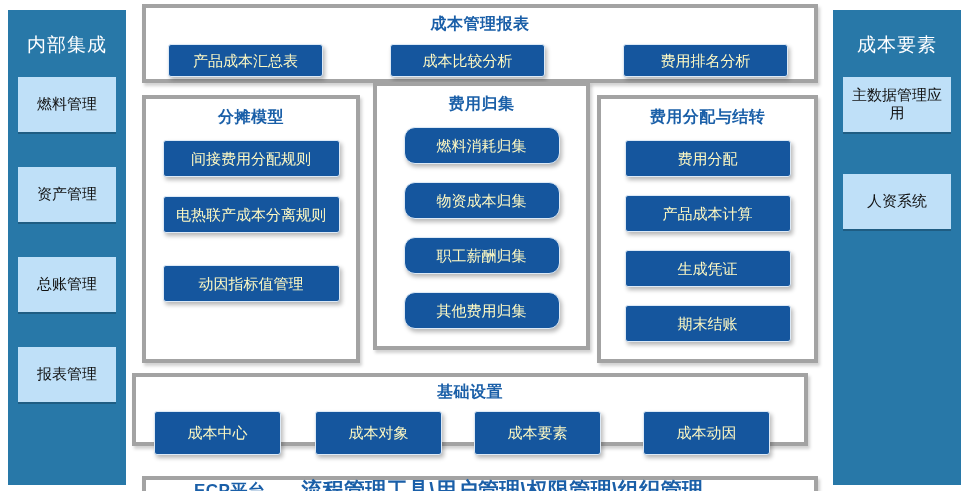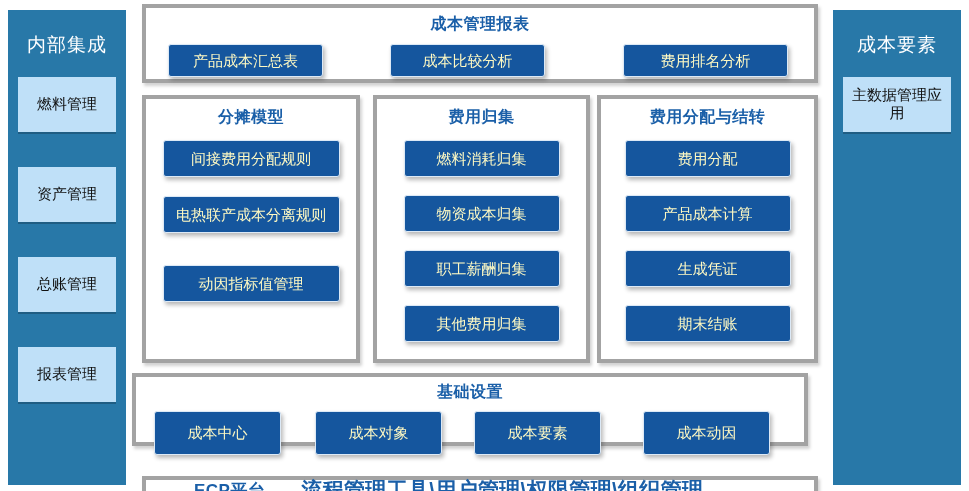--- a/index.html
+++ b/index.html
@@ -101,34 +101,34 @@
     margin-top: 9px;
     padding: 0 12px;
   }
   .reports-row .btn { height: 33px; }
   .reports-row .btn:nth-child(1) { width: 155px; margin-left: 10px; }
   .reports-row .btn:nth-child(2) { width: 155px; margin-left: 67px; }
   .reports-row .btn:nth-child(3) { width: 165px; margin-left: 78px; }
 
   
   #panel-allocation { left: 142px; top: 95px; width: 218px; height: 268px; }
-  #panel-collection { left: 373px; top: 95px; width: 217px; height: 268px; }
+  #panel-collection { left: 373px; top: 82px; width: 217px; height: 268px; }
   #panel-distribute { left: 597px; top: 95px; width: 221px; height: 268px; }
 
   .mid-title { margin-top: 8px; }
   .mid-list {
     display: flex;
     flex-direction: column;
     align-items: center;
     margin-top: 12px;
   }
   .mid-list .btn { height: 37px; margin-bottom: 19px; }
   #panel-allocation .mid-list .btn { width: 177px; }
   #panel-allocation .mid-list .btn:nth-child(3) { margin-top: 13px; }
-  #panel-collection .mid-list .btn { width: 156px; margin-bottom: 18px; }
+  #panel-collection .mid-list .btn { width: 156px; margin-bottom: 18px; border-radius: 11px; }
   #panel-distribute .mid-list .btn { width: 166px; margin-bottom: 18px; }
 
   
   #panel-basic {
     left: 132px; top: 373px; width: 676px; height: 73px;
   }
   #panel-basic .panel-title { margin-top: 5px; }
   .basic-row {
     display: flex;
     margin-top: 8px;
@@ -168,20 +168,21 @@
   <div class="rail-title">内部集成</div>
   <div class="rail-item">燃料管理</div>
   <div class="rail-item">资产管理</div>
   <div class="rail-item">总账管理</div>
   <div class="rail-item">报表管理</div>
 </div>
 
 <div class="rail rail-right">
   <div class="rail-title">成本要素</div>
   <div class="rail-item">主数据管理应用</div>
+  <div class="rail-item">人资系统</div>
 </div>
 
 <div class="panel" id="panel-reports">
   <div class="panel-title">成本管理报表</div>
   <div class="reports-row">
     <div class="btn">产品成本汇总表</div>
     <div class="btn">成本比较分析</div>
     <div class="btn">费用排名分析</div>
   </div>
 </div>

